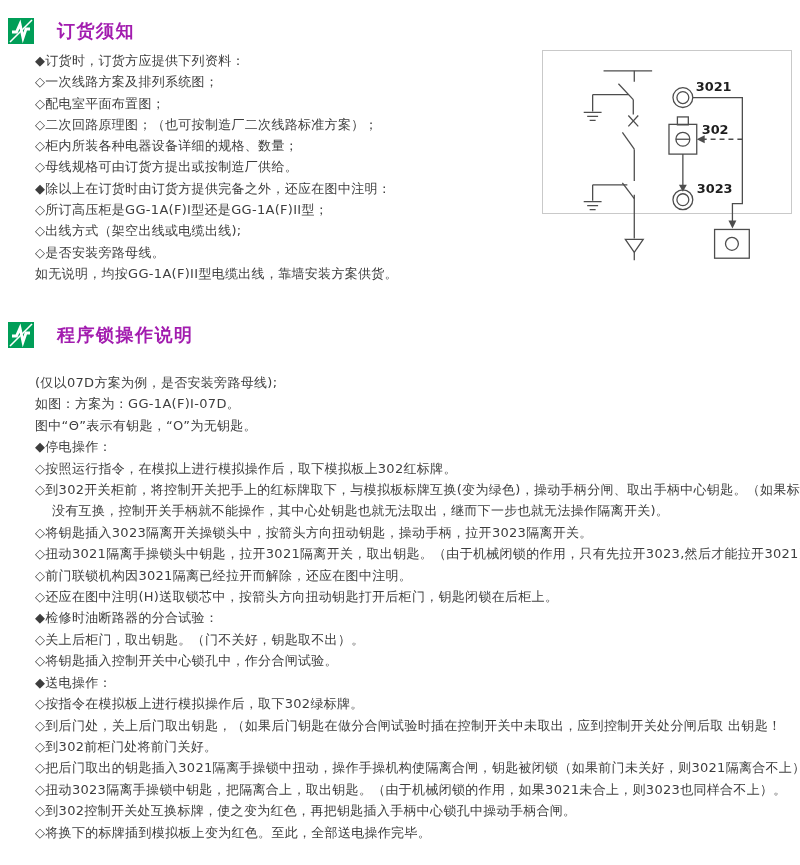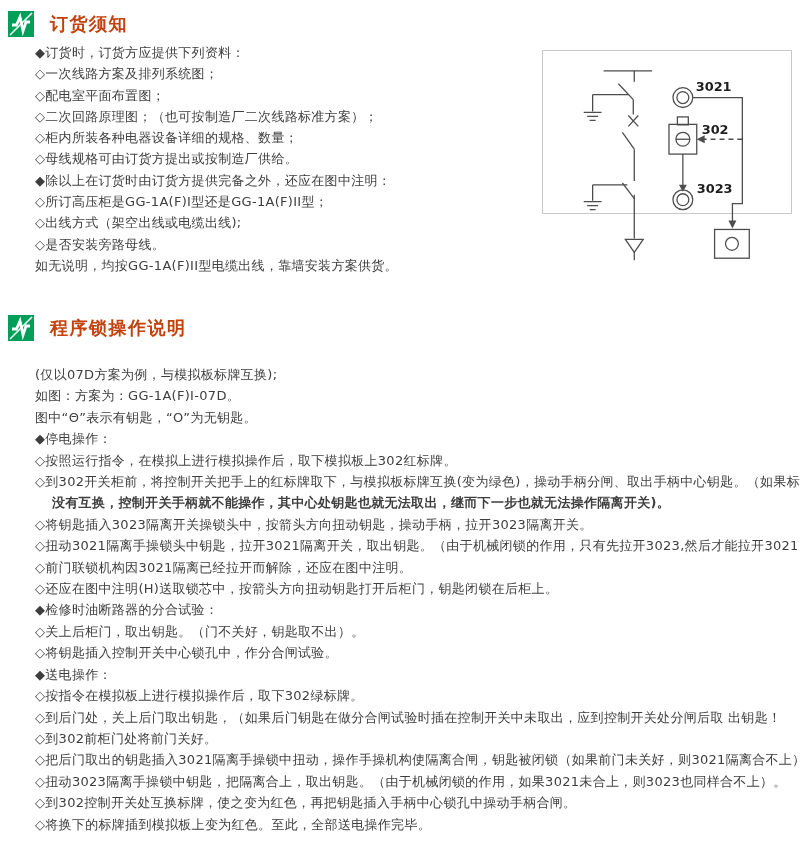--- a/index.html
+++ b/index.html
@@ -10,30 +10,30 @@
     font-family:"DejaVu Sans","Liberation Sans",sans-serif;
     color:#3e3e3e;
     overflow:hidden;
   }
   .section-header{
     position:absolute;left:8px;
     display:flex;align-items:center;gap:12px;
   }
   .section-header .logo{width:26px;height:26px;display:block;}
   .section-header h2{
-    margin:4px;font-size:18px;font-weight:bold;color:#c2410c;
+    margin:11px;font-size:18px;font-weight:bold;color:#a21caf;
     letter-spacing:1.5px;
   }
   .lines{
     position:absolute;left:35px;right:8px;
-    font-size:13px;line-height:21.3px;
+    font-size:13px;line-height:21.3px;margin-top:8px;
   }
   #lock-lines{line-height:21.4px;}
   .line{white-space:nowrap;letter-spacing:0.3px;}
-  .line.cont{padding-left:17px;font-weight:bold;}
+  .line.cont{padding-left:17px;}
   .diagram-box{
     position:absolute;left:542px;top:50px;width:250px;height:164px;
     border:1px solid #c9c9c9;background:#fff;box-sizing:border-box;
   }
   .diagram-box svg{display:block;width:248px;height:231px;}
   svg text.dlabel{
     font-family:"DejaVu Sans","Liberation Sans",sans-serif;
     font-size:13px;font-weight:bold;fill:#1e1e1e;
   }
 </style>
@@ -117,21 +117,21 @@
   <div class="section-header" style="top:312px;">
     <svg class="logo" viewBox="0 0 26 26">
       <rect x="0" y="0" width="26" height="26" fill="#009e58"></rect>
       <line x1="2" y1="24" x2="24" y2="2" stroke="#ffffff" stroke-width="1.6"></line>
       <polyline points="4,14 8.5,14 12,6 15,20 18,11 22,11" fill="none" stroke="#ffffff" stroke-width="2.8" stroke-linejoin="miter"></polyline>
     </svg>
     <h2>程序锁操作说明</h2>
   </div>
 
   <div class="lines" id="lock-lines" style="top:364px;">
-      <div class="line">(仅以07D方案为例，与模拟板标牌互换);</div>
+      <div class="line">(仅以07D方案为例，是否安装旁路母线);</div>
       <div class="line">如图：方案为：GG-1A(F)I-07D。</div>
       <div class="line">图中“Θ”表示有钥匙，“O”为无钥匙。</div>
       <div class="line">◆停电操作：</div>
       <div class="line">◇按照运行指令，在模拟上进行模拟操作后，取下模拟板上302红标牌。</div>
       <div class="line">◇到302开关柜前，将控制开关把手上的红标牌取下，与模拟板标牌互换(变为绿色)，操动手柄分闸、取出手柄中心钥匙。（如果标牌</div>
       <div class="line cont">没有互换，控制开关手柄就不能操作，其中心处钥匙也就无法取出，继而下一步也就无法操作隔离开关)。</div>
       <div class="line">◇将钥匙插入3023隔离开关操锁头中，按箭头方向扭动钥匙，操动手柄，拉开3023隔离开关。</div>
       <div class="line">◇扭动3021隔离手操锁头中钥匙，拉开3021隔离开关，取出钥匙。（由于机械闭锁的作用，只有先拉开3023,然后才能拉开3021)。</div>
       <div class="line">◇前门联锁机构因3021隔离已经拉开而解除，还应在图中注明。</div>
       <div class="line">◇还应在图中注明(H)送取锁芯中，按箭头方向扭动钥匙打开后柜门，钥匙闭锁在后柜上。</div>

